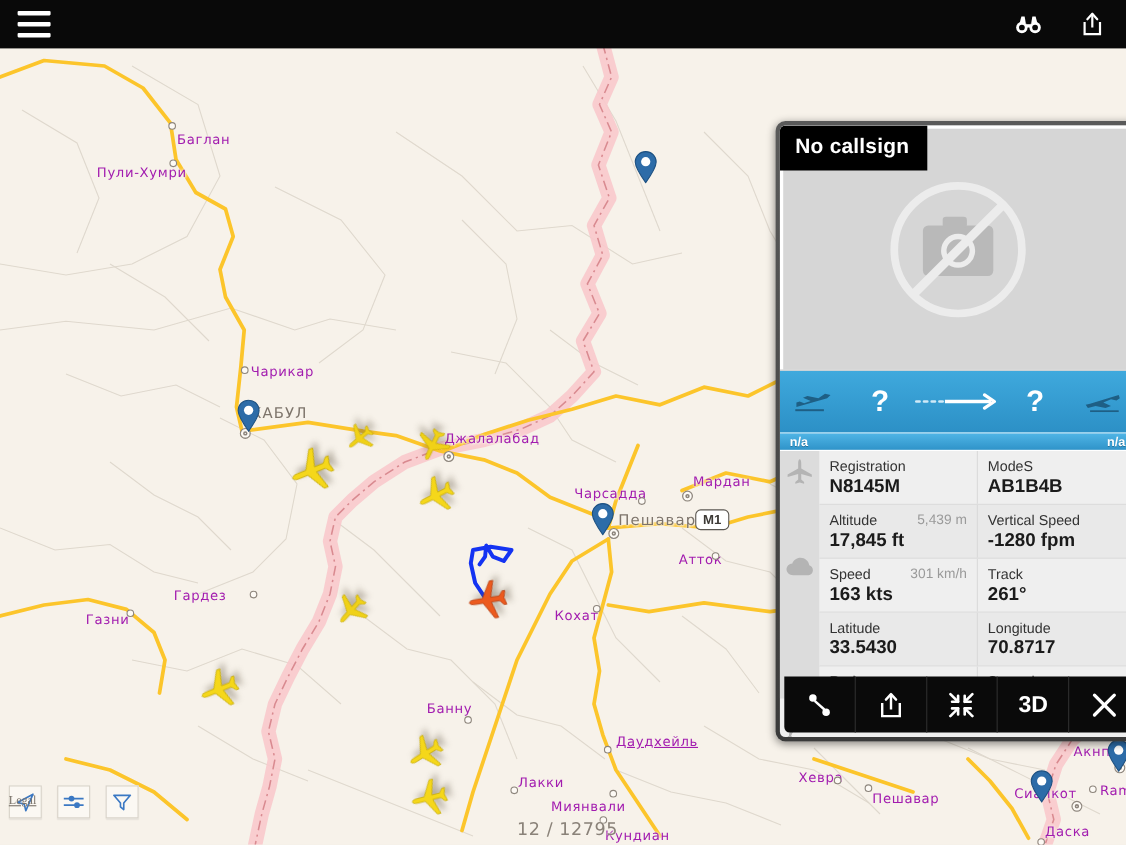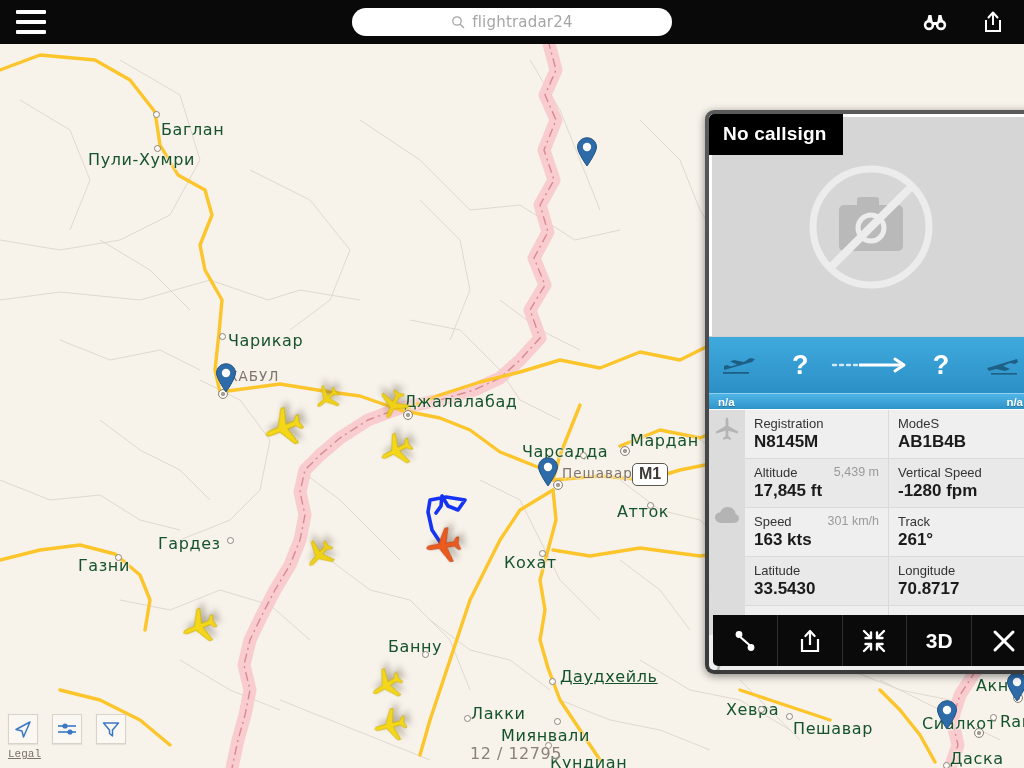--- a/index.html
+++ b/index.html
@@ -14,22 +14,22 @@
   
   #map {
     position: absolute; left: 0; top: 0; width: 1024px; height: 768px;
     background: #f7f2ea;
   }
   .map-svg { position: absolute; left: 0; top: 0; }
 
   .city-label {
     position: absolute;
     font-family: "DejaVu Sans", sans-serif;
-    font-size: 16px;
-    color: #14532d;
+    font-size: 12px;
+    color: #a21caf;
     white-space: nowrap;
     letter-spacing: 0.6px;
     text-shadow: 0 0 3px #f7f2ea, 0 0 2px #f7f2ea, 1px 1px 2px #f7f2ea;
     pointer-events: none;
   }
   .city-label.big { font-size: 13.5px; color: #7d746b; letter-spacing: 1px; }
 
   .city-dot {
     position: absolute;
     width: 7px; height: 7px;
@@ -46,21 +46,21 @@
 
   
   .map-pin { position: absolute; width: 22px; height: 30px; }
 
   
   .shield {
     position: absolute;
     background: #ffffff;
     border: 1.6px solid #5a5650;
     border-radius: 5px;
-    font-size: 16px;
+    font-size: 12px;
     font-weight: bold;
     color: #3d3a36;
     padding: 1px 6px 2px 6px;
     font-family: "Liberation Sans", sans-serif;
   }
 
   
   .plane { position: absolute; transform-origin: 50% 50%; }
 
   
@@ -115,26 +115,26 @@
   .map-btn {
     position: absolute;
     width: 30px; height: 30px;
     background: #fbf8f3;
     border: 1px solid #d8d2c8;
     display: flex; align-items: center; justify-content: center;
     cursor: pointer;
     box-shadow: 0 1px 1px rgba(0,0,0,0.07);
   }
   #legal-link {
-    position: absolute; left: 8px; top: 748px;
+    position: absolute; left: 8px; top: 722px;
     font-size: 11px;
     color: #7a736b;
     text-decoration: underline;
     cursor: pointer;
-    font-family: Liberation Mono, monospace;
+    font-family: Liberation Serif, serif;
   }
 
   
   #panel {
     position: absolute;
     left: 681px; top: 110px;
     width: 331px; height: 564px;
     background: linear-gradient(#5a5a5a, #3a3a3a);
     border-radius: 9px;
     padding: 4px;
@@ -519,29 +519,20 @@
     <div id="legal-link">Legal</div>
   </div>
 
   <div id="topbar">
     <div id="hamburger">
       <i></i>
       <i></i>
       <i></i>
     </div>
 
-    <div id="searchbox">
-      <span id="search-icon">
-        <svg width="14" height="14" viewBox="0 0 14 14">
-          <circle cx="6" cy="6" r="4.2" fill="none" stroke="#a5a5a5" stroke-width="1.3"></circle>
-          <line x1="9.2" y1="9.2" x2="13" y2="13" stroke="#a5a5a5" stroke-width="1.3"></line>
-        </svg>
-      </span>
-      <span id="search-placeholder">flightradar24</span>
-    </div>
 
     <div class="topbar-icon" style="left:920px;">
       <svg width="26" height="18" viewBox="0 0 26 18">
         <circle cx="7" cy="12" r="5.2" fill="#fff"></circle>
         <circle cx="19" cy="12" r="5.2" fill="#fff"></circle>
         <circle cx="7" cy="12" r="2.6" fill="#090909"></circle>
         <circle cx="19" cy="12" r="2.6" fill="#090909"></circle>
         <path d="M5,8 L6.5,2 L9.5,2 L10.5,8 Z" fill="#fff"></path>
         <path d="M15.5,8 L16.5,2 L19.5,2 L21,8 Z" fill="#fff"></path>
         <rect x="11" y="9" width="4" height="3" fill="#fff"></rect>

